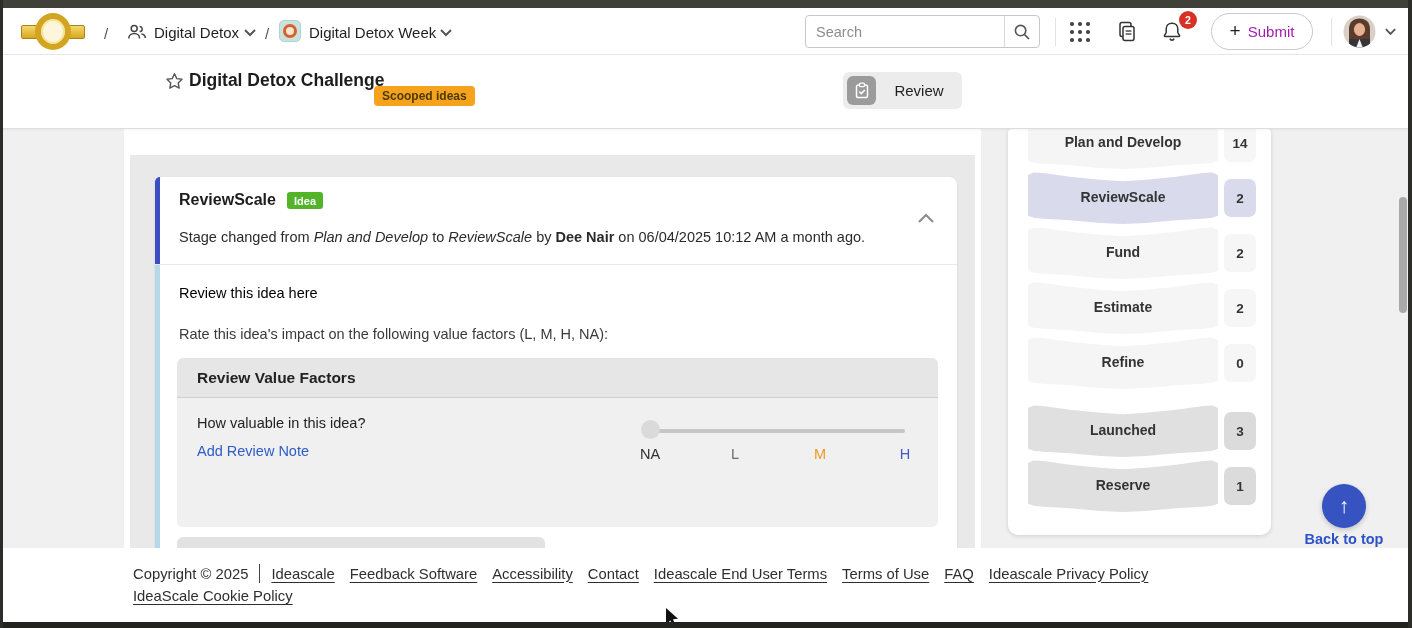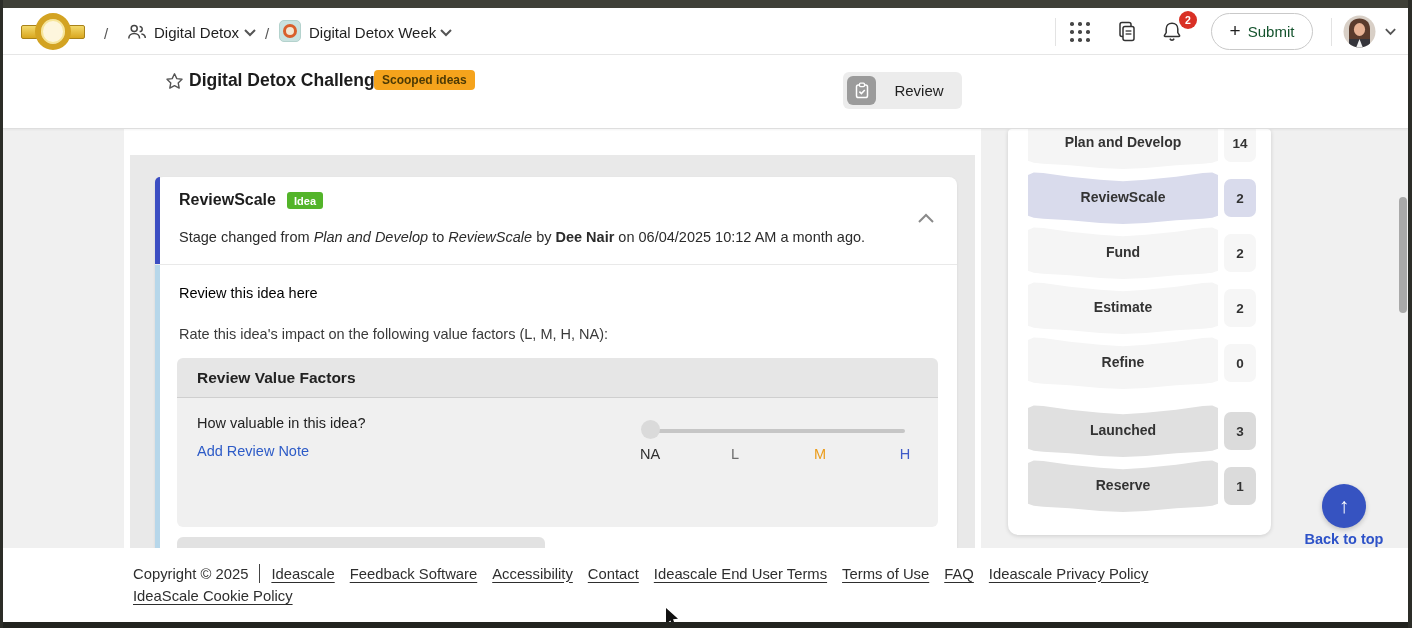--- a/index.html
+++ b/index.html
@@ -30,28 +30,28 @@
   .search-input { position:absolute; left:0; top:0; width:198px; height:31px; border:none; outline:none; padding:0 10px; font-size:14.5px; font-family:"Liberation Sans",sans-serif; color:#333; background:transparent; }
   .search-input::placeholder { color:#8d8d8d; }
   .search-btn { position:absolute; right:0; top:0; width:35px; height:31px; border-left:1px solid #d8d8d8; display:flex; align-items:center; justify-content:center; cursor:pointer; }
 
   .nav-divider { position:absolute; top:10px; width:1px; height:28px; background:#e3e3e3; }
   .grid-icon { position:absolute; left:1066px; top:13px; width:22px; height:22px; display:grid; grid-template-columns:repeat(3,1fr); gap:4px; padding:1px; }
   .grid-icon i { width:3.5px; height:3.5px; border-radius:50%; background:#474747; }
   .bell-badge { position:absolute; left:1176px; top:3px; min-width:18px; height:18px; border-radius:9px; background:#d93025; color:#fff; font-size:10.5px; font-weight:700; display:flex; align-items:center; justify-content:center; padding:0 4px; z-index:2; }
   .submit-btn { position:absolute; left:1208px; top:5px; width:102px; height:37px; border:1px solid #c9c9c9; border-radius:19px; background:#fff; display:flex; align-items:center; justify-content:center; gap:7px; cursor:pointer; }
   .submit-plus { font-size:19px; color:#1f1f1f; line-height:1; margin-top:-2px; }
-  .submit-label { font-size:15px; color:#14532d; font-weight:500; }
+  .submit-label { font-size:15px; color:#a21caf; font-weight:500; }
   .avatar-wrap { position:absolute; left:1340px; top:7px; display:flex; align-items:center; gap:8px; cursor:pointer; }
 
   
   .page-header { position:absolute; left:3px; top:55px; width:1405px; height:74px; background:#fff; border-bottom:1px solid #dedede; box-shadow:0 1px 2px rgba(0,0,0,.05); z-index:10; }
   .star-icon { position:absolute; left:162px; top:17px; }
   .idea-title { position:absolute; left:186px; top:15px; font-size:17.5px; font-weight:700; color:#1c1c1c; }
-  .scooped-badge { position:absolute; left:371px; top:15px; background:#f5a31c; color:#4c3a05; font-size:12px; font-weight:600; padding:3px 8px; border-radius:4px; }
+  .scooped-badge { position:absolute; left:371px; top:31px; background:#f5a31c; color:#4c3a05; font-size:12px; font-weight:600; padding:3px 8px; border-radius:4px; }
   .idea-meta { position:absolute; left:186px; top:41px; font-size:14.5px; color:#3d3d3d; }
   .review-btn { position:absolute; left:840px; top:17px; width:119px; height:37px; background:#ececec; border-radius:6px; display:flex; align-items:center; cursor:pointer; }
   .review-btn .icon-box { width:29px; height:29px; margin-left:4px; background:#9b9b9b; border-radius:6px; display:flex; align-items:center; justify-content:center; }
   .review-btn .lbl { flex:1; text-align:center; font-size:15px; color:#1f1f1f; }
 
   
   .main-panel { position:absolute; left:124px; top:129px; width:857px; height:419px; background:#ffffff; }
   .main-inset { position:absolute; left:6px; top:26px; width:845px; height:393px; background:#e9e9e9; }
 
   .stage-card { position:absolute; left:25px; top:22px; width:802px; height:371px; background:#fff; border-radius:8px 8px 0 0; box-shadow:0 1px 3px rgba(0,0,0,.08); }
@@ -148,20 +148,29 @@
       <div style="width:14px;height:14px;border-radius:50%;border:3px solid #d95f2b;background:#f2e6d2;"></div>
     </div>
   </span>
   <span class="crumb-text" style="left:306px">Digital Detox Week</span>
   <span class="nav-icon" style="left:436px; top:20px">
     <svg width="14" height="9" viewBox="0 0 14 9">
         <polyline points="2,2 7,7 12,2" class="chev"></polyline>
       </svg>
   </span>
 
+  <div class="search-box">
+    <input class="search-input" type="text" placeholder="Search" style="">
+    <div class="search-btn">
+      <svg width="18" height="18" viewBox="0 0 18 18">
+          <circle cx="7.6" cy="7.6" r="5.2" stroke="#555" stroke-width="1.6" fill="none"></circle>
+          <line x1="11.6" y1="11.6" x2="16" y2="16" stroke="#555" stroke-width="1.6"></line>
+        </svg>
+    </div>
+  </div>
 
   <div class="nav-divider" style="left:1052px"></div>
 
   <div class="grid-icon">
     <i></i>
       <i></i>
       <i></i>
       <i></i>
       <i></i>
       <i></i>

